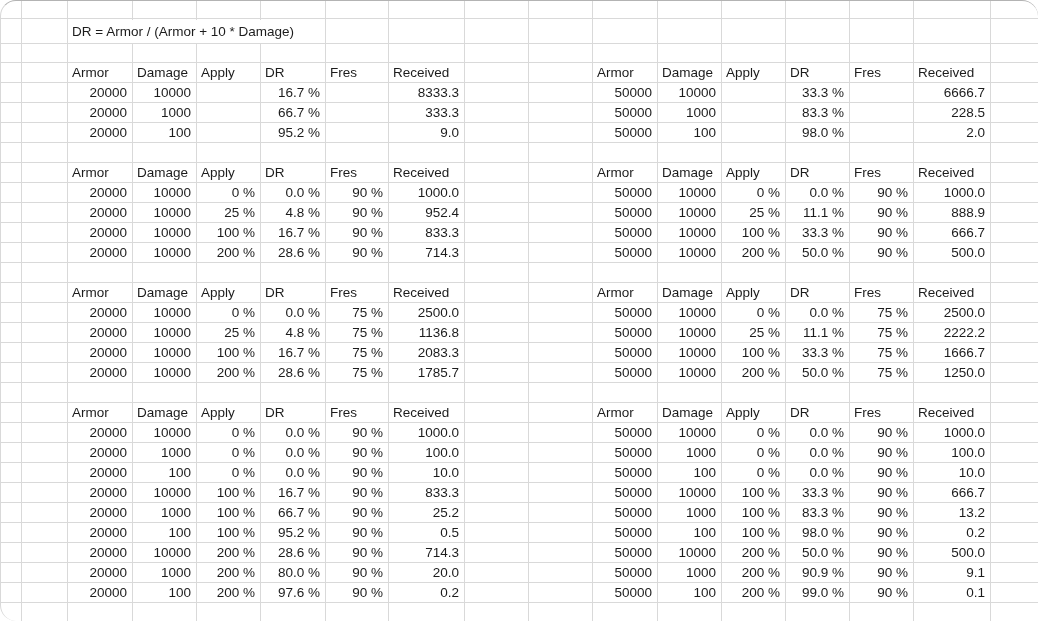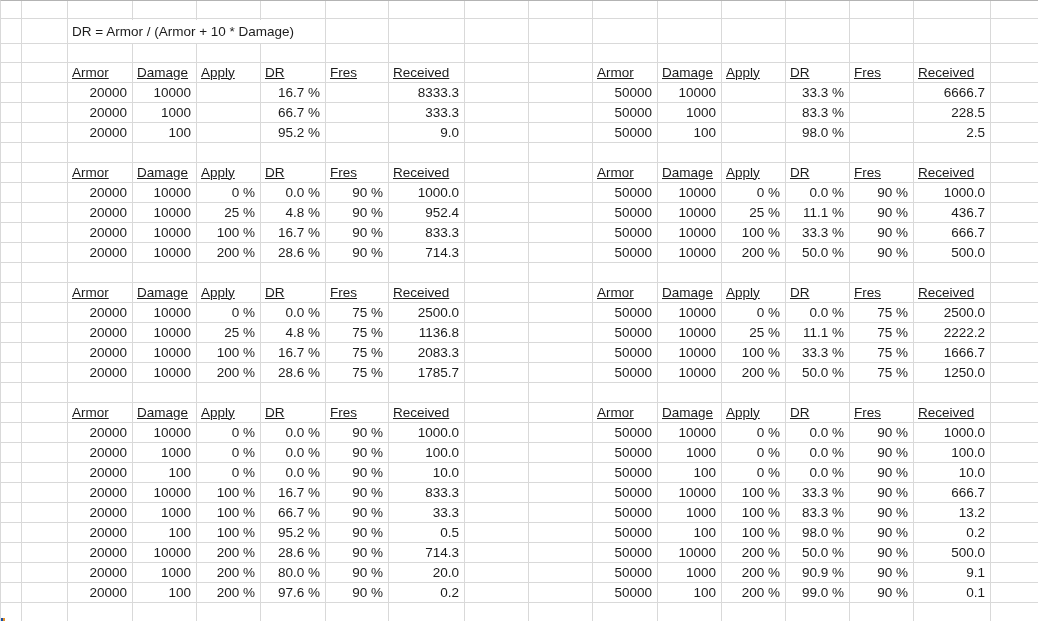--- a/index.html
+++ b/index.html
@@ -6,34 +6,35 @@
   body{width:1038px;height:621px;overflow:hidden;font-family:"Liberation Sans",sans-serif;}
   .sheet{
     position:relative;
     width:1038px;height:621px;
     box-sizing:border-box;
     background:var(--bg,#fff);
     display:grid;
     border-top:1px solid var(--top-border,#b3b3b3);
     border-left:1px solid var(--grid-color,#d9d9d9);
     overflow:hidden;
+    border-radius:16px;
   }
   .cell{
     box-sizing:border-box;
     border-right:1px solid var(--grid-color,#d9d9d9);
     border-bottom:1px solid var(--grid-color,#d9d9d9);
     font-size:13.5px;
     line-height:1;
     color:var(--text-color,#1c1c1c);
     display:flex;
     align-items:center;
     white-space:nowrap;
     overflow:hidden;
   }
-  .cell.hdr{justify-content:flex-start;padding-left:4px;text-decoration:underline;}
+  .cell.hdr{justify-content:flex-start;padding-left:4px;}
   .cell.num{justify-content:flex-end;padding-right:5px;}
   .formula-overlay{
     position:absolute;
     left:68px;top:19px;height:23px;
     display:flex;align-items:center;
     background:var(--bg,#fff);
     padding:0 10px 0 3px;
     font-size:13.5px;
     color:var(--text-color,#1c1c1c);
     white-space:nowrap;
@@ -161,21 +162,21 @@
     <div class="cell num">95.2 %</div>
     <div class="cell"></div>
     <div class="cell num">9.0</div>
     <div class="cell"></div>
     <div class="cell"></div>
     <div class="cell num">50000</div>
     <div class="cell num">100</div>
     <div class="cell"></div>
     <div class="cell num">98.0 %</div>
     <div class="cell"></div>
-    <div class="cell num">2.5</div>
+    <div class="cell num">2.0</div>
     <div class="cell"></div>
     <div class="cell"></div>
     <div class="cell"></div>
     <div class="cell"></div>
     <div class="cell"></div>
     <div class="cell"></div>
     <div class="cell"></div>
     <div class="cell"></div>
     <div class="cell"></div>
     <div class="cell"></div>
@@ -229,21 +230,21 @@
     <div class="cell num">4.8 %</div>
     <div class="cell num">90 %</div>
     <div class="cell num">952.4</div>
     <div class="cell"></div>
     <div class="cell"></div>
     <div class="cell num">50000</div>
     <div class="cell num">10000</div>
     <div class="cell num">25 %</div>
     <div class="cell num">11.1 %</div>
     <div class="cell num">90 %</div>
-    <div class="cell num">436.7</div>
+    <div class="cell num">888.9</div>
     <div class="cell"></div>
     <div class="cell"></div>
     <div class="cell"></div>
     <div class="cell num">20000</div>
     <div class="cell num">10000</div>
     <div class="cell num">100 %</div>
     <div class="cell num">16.7 %</div>
     <div class="cell num">90 %</div>
     <div class="cell num">833.3</div>
     <div class="cell"></div>
@@ -476,21 +477,21 @@
     <div class="cell num">90 %</div>
     <div class="cell num">666.7</div>
     <div class="cell"></div>
     <div class="cell"></div>
     <div class="cell"></div>
     <div class="cell num">20000</div>
     <div class="cell num">1000</div>
     <div class="cell num">100 %</div>
     <div class="cell num">66.7 %</div>
     <div class="cell num">90 %</div>
-    <div class="cell num">33.3</div>
+    <div class="cell num">25.2</div>
     <div class="cell"></div>
     <div class="cell"></div>
     <div class="cell num">50000</div>
     <div class="cell num">1000</div>
     <div class="cell num">100 %</div>
     <div class="cell num">83.3 %</div>
     <div class="cell num">90 %</div>
     <div class="cell num">13.2</div>
     <div class="cell"></div>
     <div class="cell"></div>

